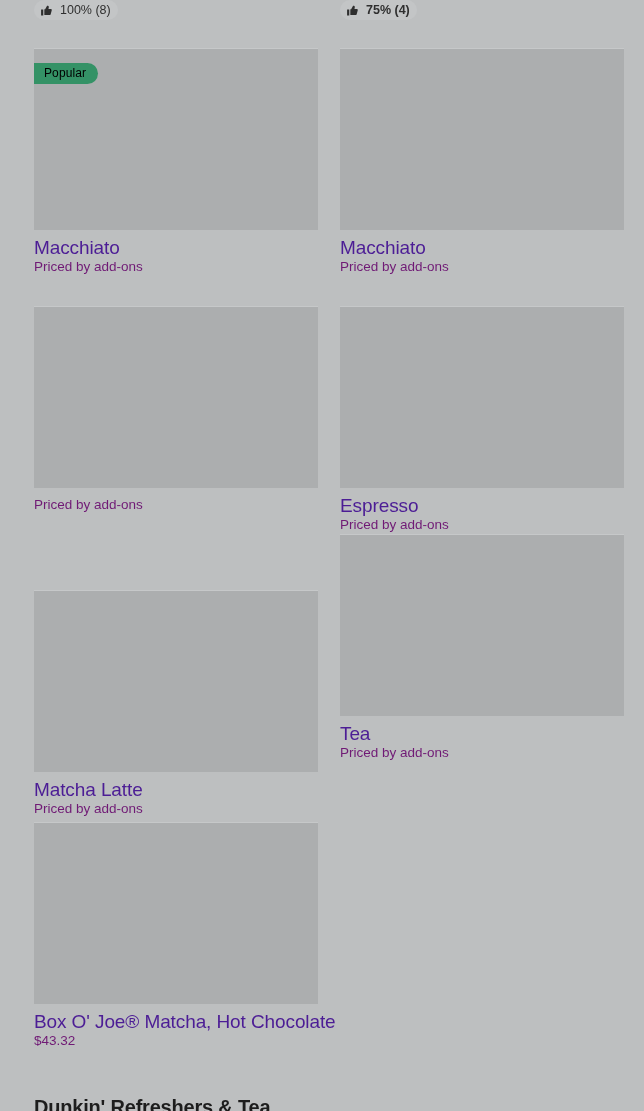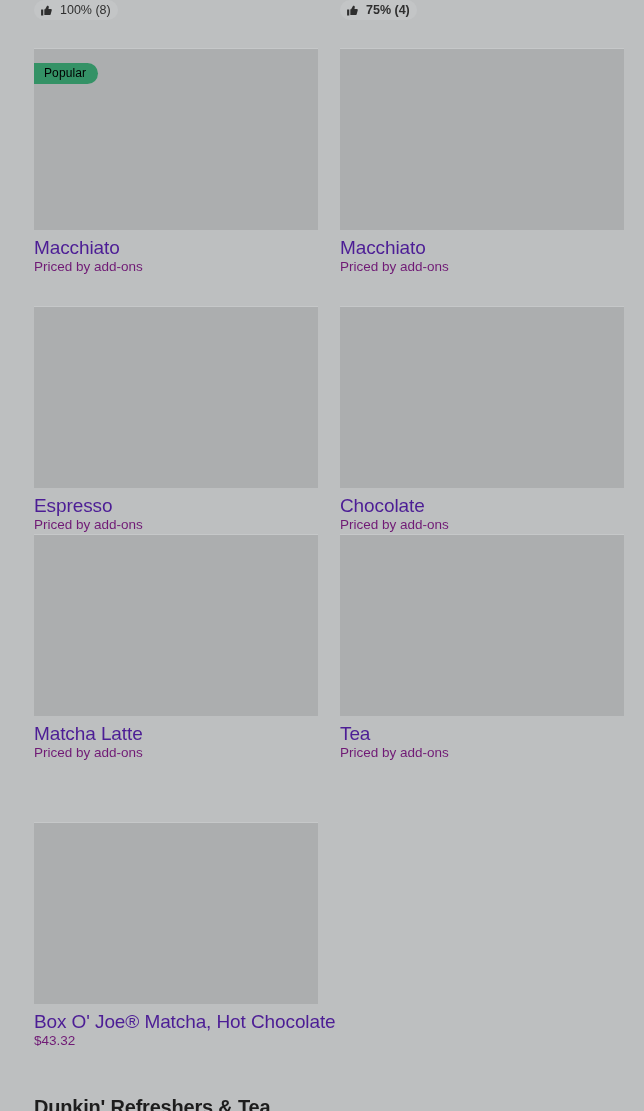--- a/index.html
+++ b/index.html
@@ -162,34 +162,33 @@
     <div class="card-media"></div>
     <div class="card-body">
       <div class="card-title">Macchiato</div>
       <div class="card-price">Priced by add-ons</div>
     </div>
   </div>
 
   <div class="card col-0" style="top:264px">
     <div class="card-media"></div>
     <div class="card-body">
+      <div class="card-price">Priced by add-ons</div>
+    </div>
+  </div>
+
+  <div class="card col-1" style="top:264px">
+    <div class="card-media"></div>
+    <div class="card-body">
       <div class="card-title">Espresso</div>
       <div class="card-price">Priced by add-ons</div>
     </div>
   </div>
 
-  <div class="card col-1" style="top:264px">
-    <div class="card-media"></div>
-    <div class="card-body">
-      <div class="card-title">Chocolate</div>
-      <div class="card-price">Priced by add-ons</div>
-    </div>
-  </div>
-
-  <div class="card col-0" style="top:492px">
+  <div class="card col-0" style="top:548px">
     <div class="card-media"></div>
     <div class="card-body">
       <div class="card-title">Matcha Latte</div>
       <div class="card-price">Priced by add-ons</div>
     </div>
   </div>
 
   <div class="card col-1" style="top:492px">
     <div class="card-media"></div>
     <div class="card-body">

